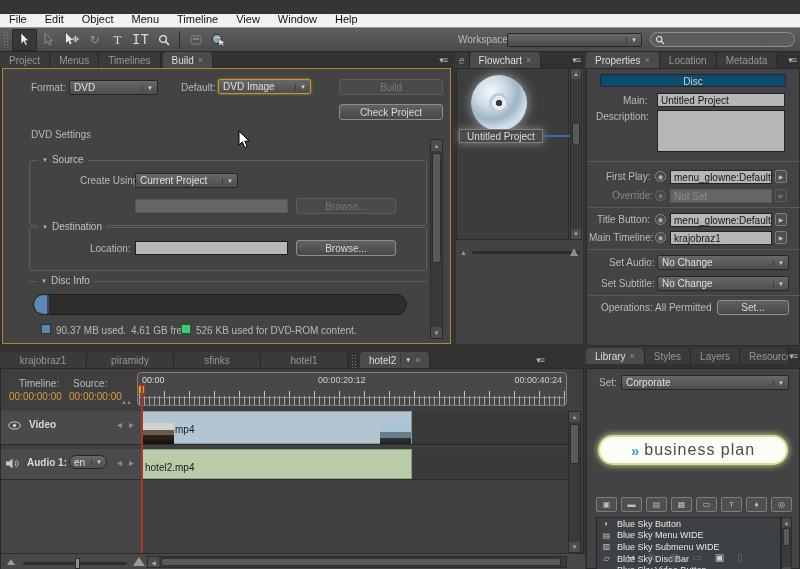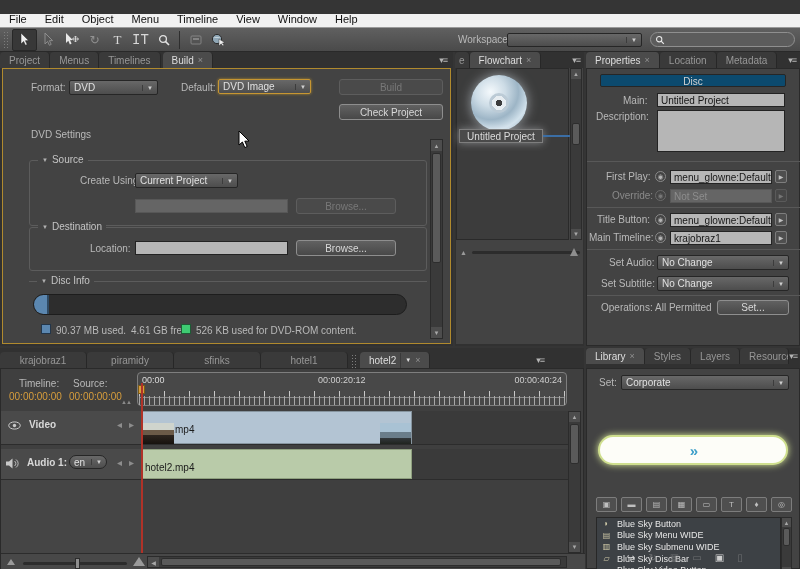--- a/index.html
+++ b/index.html
@@ -417,20 +417,21 @@
     </div>
     <div class="abs" style="left:0;top:20px;width:214px;height:201px;background:#434343;border:1px solid #2a2a2a">
       <span class="label abs" style="left:12px;top:8px">Set:</span>
       <div class="dd abs" style="left:34px;top:6px;width:168px">
           <span>Corporate</span>
           <span class="caret">▼</span>
         </div>
 
       <div class="pill abs" style="left:11px;top:66px;width:190px;height:30px">
         <span class="chev">»</span>
+        <span class="ptext">business plan</span>
       </div>
 
       <div class="abs" style="left:9px;top:128px;width:196px;display:flex;gap:4px">
         <span class="rowbtn filterbtn">▣</span>
         <span class="rowbtn filterbtn">▬</span>
         <span class="rowbtn filterbtn">▤</span>
         <span class="rowbtn filterbtn">▦</span>
         <span class="rowbtn filterbtn">▭</span>
         <span class="rowbtn filterbtn">T</span>
         <span class="rowbtn filterbtn">♦</span>

